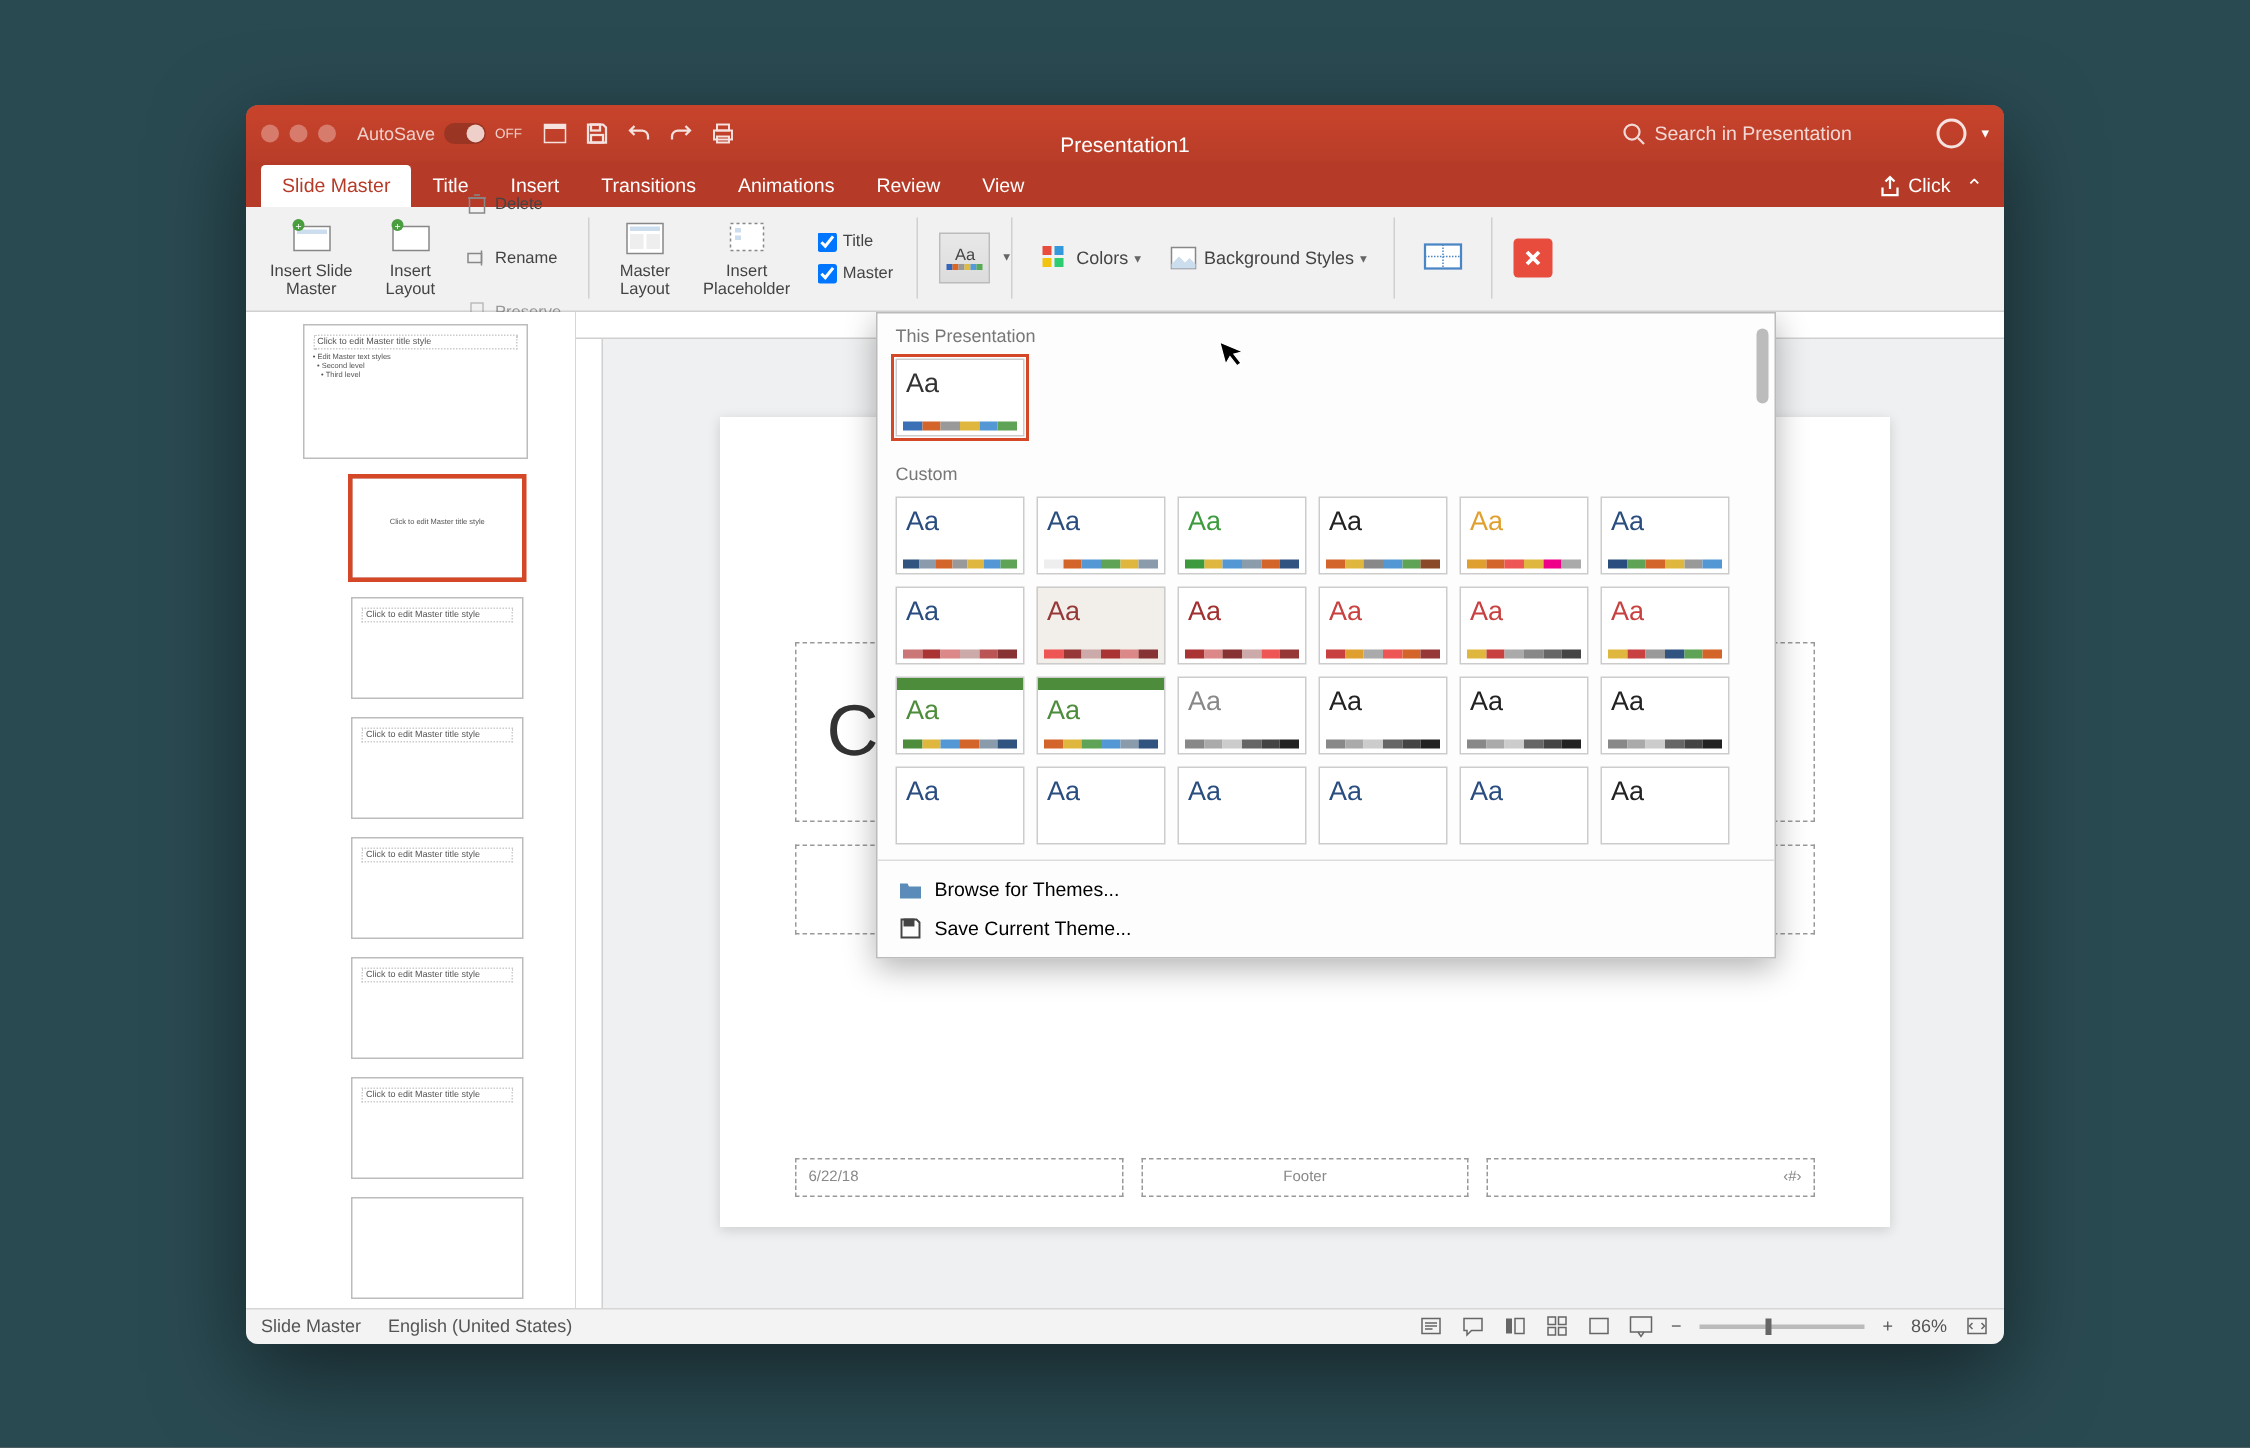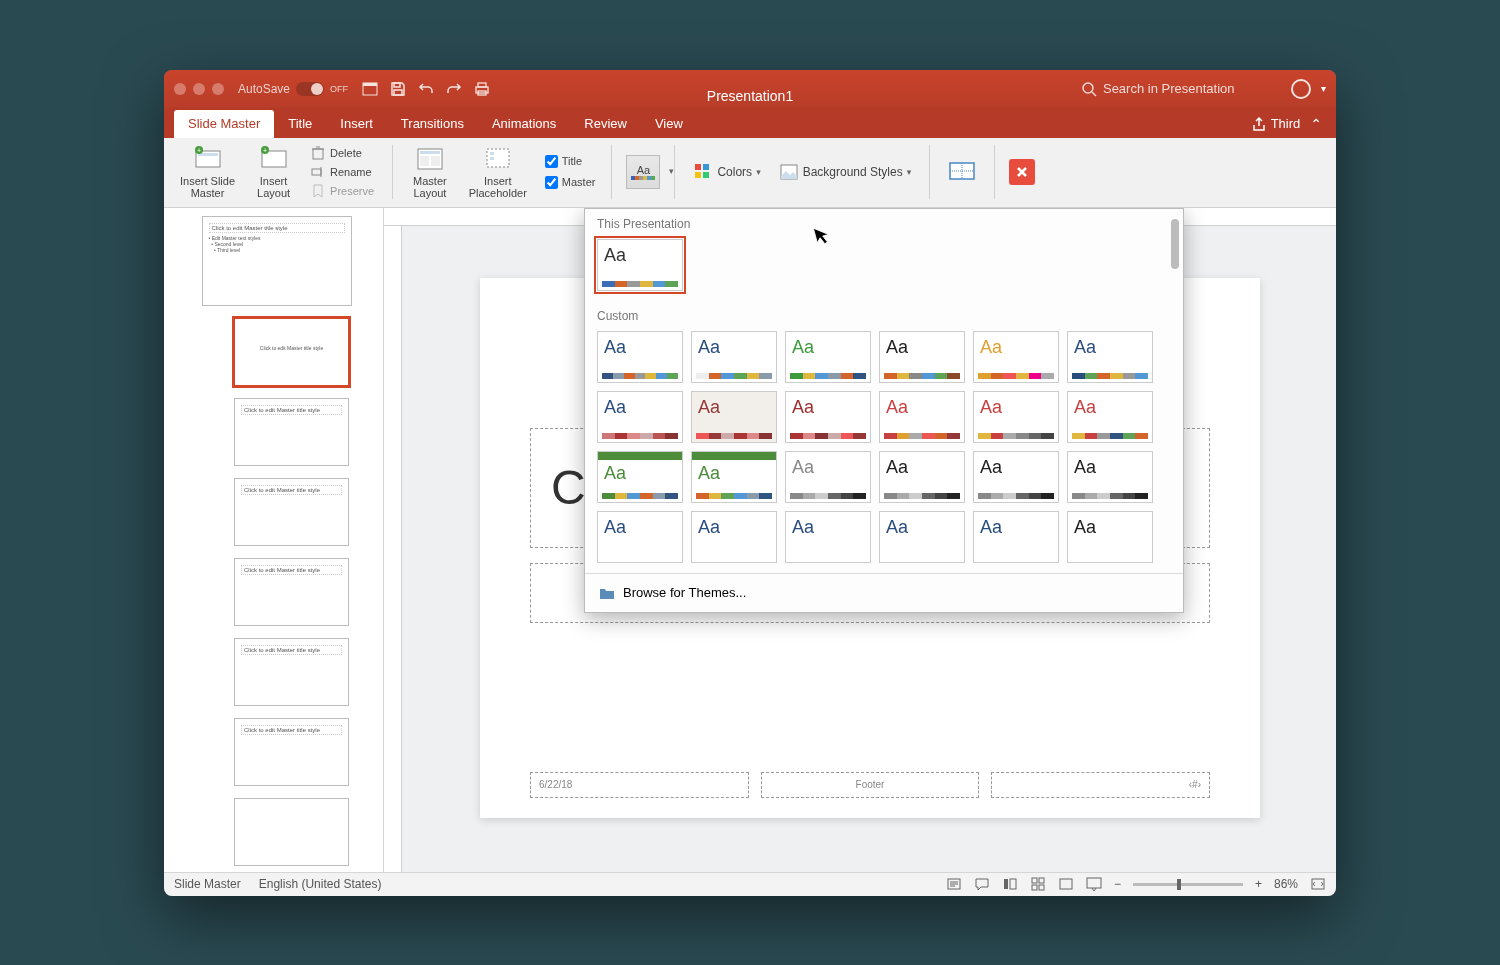--- a/index.html
+++ b/index.html
@@ -24,21 +24,21 @@
 .tabs { height:30px; background:#b53b28; display:flex; align-items:flex-end; padding-left:10px; color:#fff; font-size:13px;}
 .tab { padding:6px 14px 7px; cursor:pointer;}
 .tab.active { background:#fff; color:#b53b28; border-radius:3px 3px 0 0; font-weight:500;}
 .tabs-right { margin-left:auto; display:flex; align-items:center; padding-right:14px; gap:10px; padding-bottom:6px;}
 .share { display:flex; align-items:center; gap:4px;}
 
 
 .ribbon { height:70px; background:#f1f1f1; border-bottom:1px solid #d0d0d0; display:flex; align-items:center; padding:0 10px; gap:10px; font-size:11px; color:#444;}
 .rbtn-big { display:flex; flex-direction:column; align-items:center; gap:2px; padding:2px 6px; cursor:pointer; text-align:center; line-height:1.1;}
 .sep { width:1px; height:54px; background:#d0d0d0; margin:0 4px;}
-.mini-list { display:flex; flex-direction:column; gap:1px; font-size:11px;}
+.mini-list { display:flex; flex-direction:column; gap:18px; font-size:11px;}
 .mini-list div { display:flex; align-items:center; gap:4px; padding:1px 4px; cursor:pointer;}
 .chk { display:flex; gap:4px; font-size:11px; padding:2px;}
 .chk input { margin:0;}
 .themes-dd { width:34px; height:34px; border:1px solid #bbb; background:#fff; display:flex; flex-direction:column; align-items:center; justify-content:center; font-size:10px; position:relative;}
 .colors-btn { display:flex; align-items:center; gap:4px; font-size:12px; padding:2px 4px;}
 .bgstyles { display:flex; align-items:center; gap:4px; font-size:12px; padding:2px 4px;}
 .close-red { width:26px; height:26px; background:#e74c3c; border-radius:3px; display:flex; align-items:center; justify-content:center; color:#fff; font-weight:bold; cursor:pointer;}
 
 
 .workspace { position:absolute; top:138px; bottom:24px; left:0; right:0; display:flex;}
@@ -144,21 +144,21 @@
     <div class="tab">Insert</div>
     <div class="tab">Transitions</div>
     <div class="tab">Animations</div>
     <div class="tab">Review</div>
     <div class="tab">View</div>
     <div class="tabs-right">
       <div class="share">
         <svg class="icon16" viewBox="0 0 16 16" fill="none" stroke="#fff" stroke-width="1.5">
             <path d="M8 10V2M5 5l3-3 3 3M3 9v5h10V9"></path>
           </svg>
-        <span>Third</span>
+        <span>Click</span>
       </div>
       <span style="font-size:14px;">⌃</span>
     </div>
   </div>
 
   <div class="ribbon">
     <div class="rbtn-big">
       <svg class="icon28" viewBox="0 0 28 28">
           <rect x="2" y="6" width="24" height="16" fill="#fff" stroke="#888"></rect>
           <rect x="4" y="8" width="20" height="3" fill="#cde"></rect>
@@ -577,20 +577,27 @@
               <div class="sw-colors"></div>
             </div>
           </div>
         <div class="tp-foot">
           <div class="tp-foot-item">
             <svg class="icon16" viewBox="0 0 16 16" fill="#5b8bb8">
                 <path d="M1 4h5l1 2h8v8H1z"></path>
               </svg>
             <span>Browse for Themes...</span>
           </div>
+          <div class="tp-foot-item">
+            <svg class="icon16" viewBox="0 0 16 16" fill="none" stroke="#444" stroke-width="1.3">
+                <path d="M2 2h10l2 2v10H2z"></path>
+                <rect x="4" y="2" width="6" height="4" fill="#444"></rect>
+              </svg>
+            <span>Save Current Theme...</span>
+          </div>
         </div>
         <div class="tp-scroll">
             <div class="sbar"></div>
           </div>
       </div>
     </div>
   </div>
 
   <div class="statusbar">
     <span>Slide Master</span>

